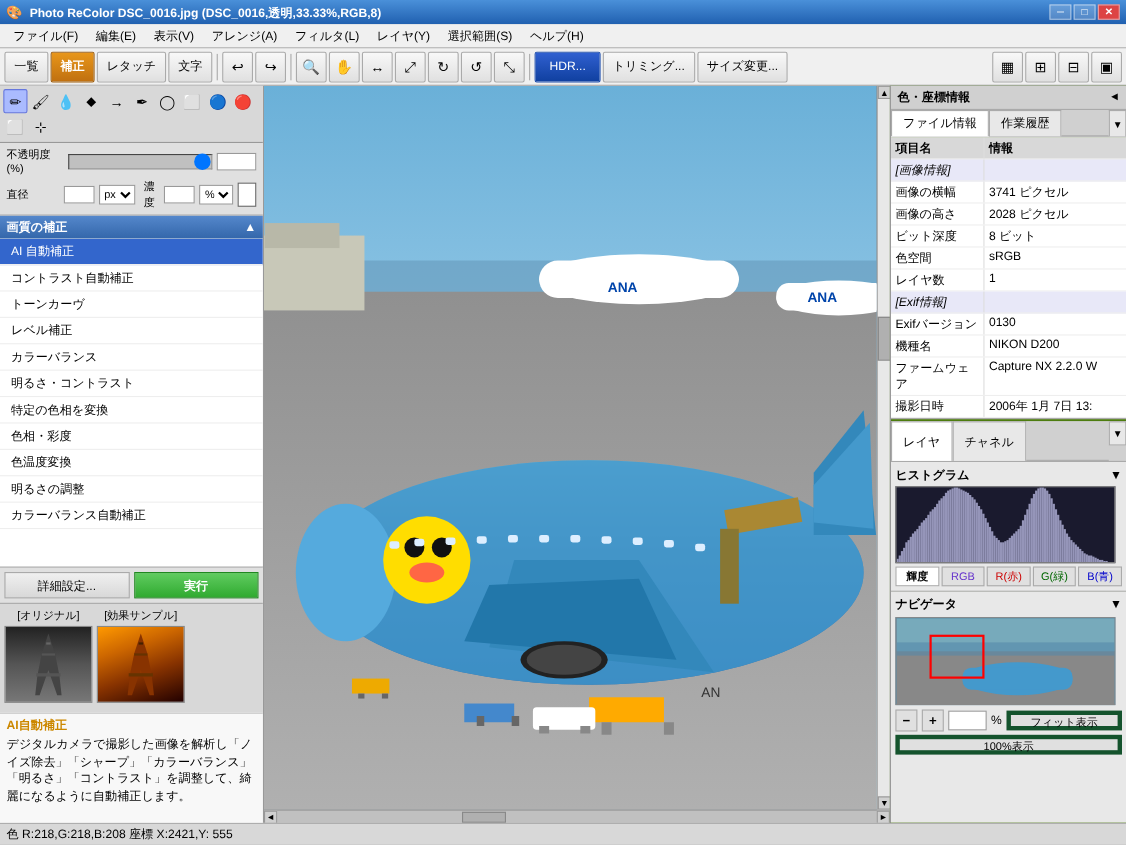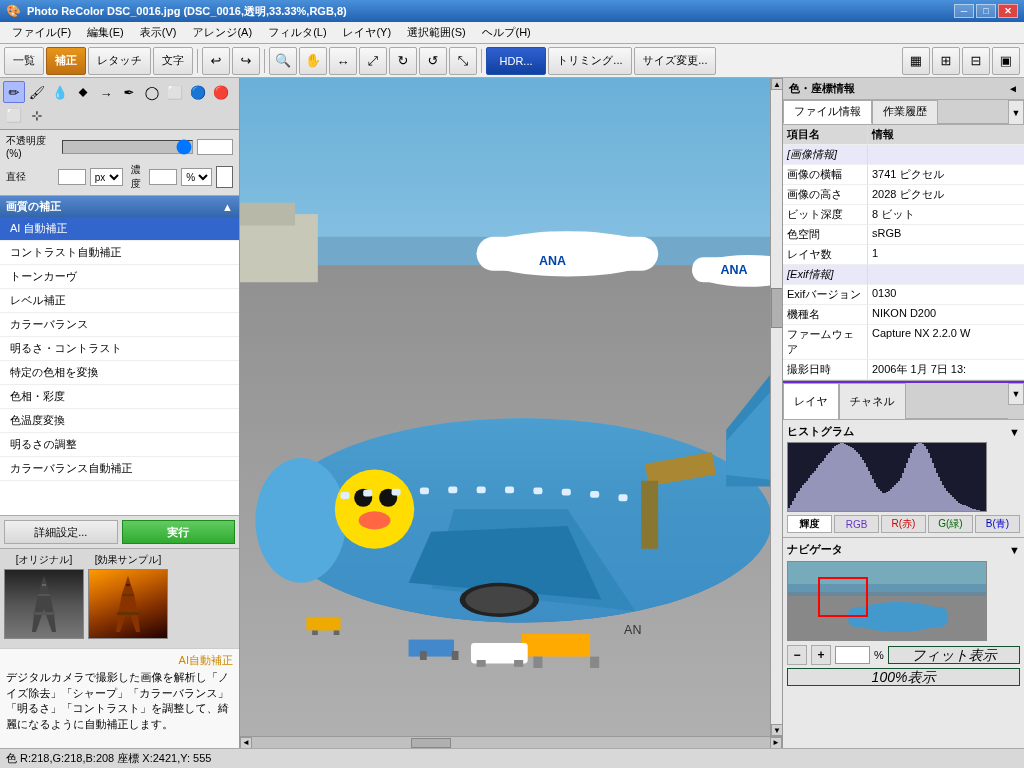--- a/index.html
+++ b/index.html
@@ -204,24 +204,23 @@
     #desc-area {
       padding: 4px 6px;
       background: #f8f8f8;
       border-top: 1px solid #ccc;
       font-size: 10px;
       line-height: 1.4;
       height: 100px;
       overflow: hidden;
     }
     #desc-title {
-      font-weight: normal;
+      font-weight: bold;
       color: #cc8800;
       margin-bottom: 2px;
-      text-align: right;
     }
 
     
     #canvas-area {
       flex: 1;
       background: #787878;
       overflow: hidden;
       position: relative;
     }
     #canvas-content {
@@ -234,22 +233,22 @@
     #canvas-hscroll {
       height: 12px;
       background: #c0c0c0;
       border-top: 1px solid #999;
       display: flex;
       align-items: center;
     }
 
     
     #right-panel {
-      width: 242px;
-      background: #6d28d9;
+      width: 215px;
+      background: #4d7c0f;
       border-left: 1px solid #999;
       display: flex;
       flex-direction: column;
       overflow: hidden;
     }
 
     
     #color-info-header {
       background: #d0d0d0;
       padding: 3px 6px;
@@ -400,25 +399,24 @@
       width: 35px; height: 18px;
       border: 1px solid #999;
       text-align: right;
       font-size: 11px;
       background: white;
     }
     .nav-label { font-size: 11px; }
     .nav-fit-btn {
       flex: 1;
       height: 18px;
-      border: 1px solid #14532d;
+      border: 4px solid #14532d;
       background: #e0e0e0;
-      font-size: 14px;
+      font-size: 10px;
       cursor: pointer;
-      font-style: italic;
     }
 
     
     #statusbar {
       height: 20px;
       background: #d8d8d8;
       border-top: 1px solid #aaa;
       display: flex;
       align-items: center;
       padding: 0 6px;

